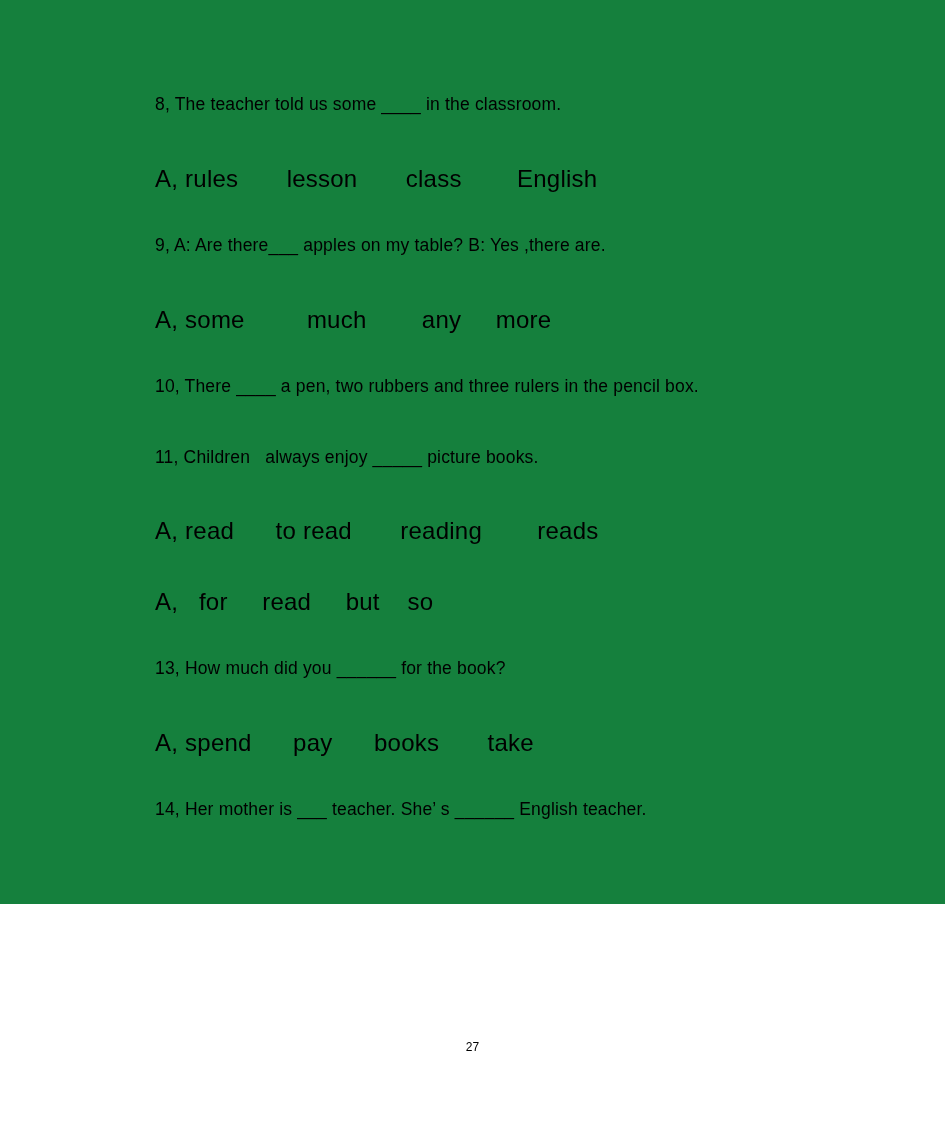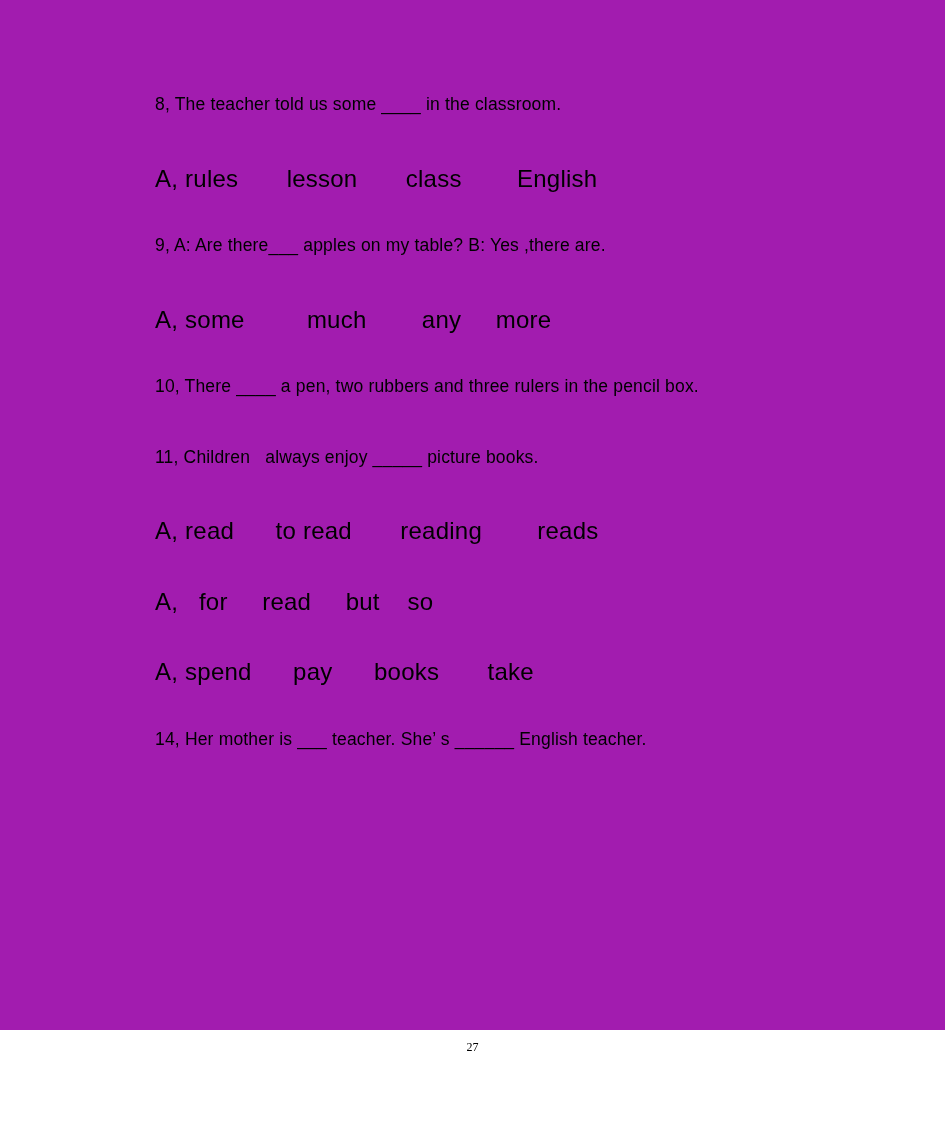--- a/index.html
+++ b/index.html
@@ -15,22 +15,22 @@
     font-family: "Liberation Sans", sans-serif;
     color: #000000;
     overflow: hidden;
   }
 
   .page {
     position: absolute;
     left: 0;
     top: 0;
     width: 945px;
-    height: 1030px;
-    background: #a21caf;
+    height: 904px;
+    background: #15803d;
   }
 
   .content {
     position: absolute;
     left: 155px;
     top: 96px;
     width: 700px;
   }
 
   .q-line {
@@ -50,21 +50,21 @@
     letter-spacing: 0.01em;
     color: #000000;
   }
 
   .page-number {
     position: absolute;
     left: 0;
     top: 1040px;
     width: 945px;
     text-align: center;
-    font-family: Liberation Serif, serif;
+    font-family: Liberation Sans, sans-serif;
     font-size: 12px;
     color: #000000;
   }
 </style>
 </head>
 <body>
 
 <div class="page">
 
   <div class="content">
@@ -75,20 +75,21 @@
     <div class="q-line">9, A: Are there___ apples on my table? B: Yes ,there are.</div>
     <div class="opt-line">A, some         much        any     more</div>
 
     <div class="q-line">10, There ____ a pen, two rubbers and three rulers in the pencil box.</div>
 
     <div class="q-line">11, Children   always enjoy _____ picture books.</div>
     <div class="opt-line">A, read      to read       reading        reads</div>
 
     <div class="opt-line">A,   for     read     but    so</div>
 
+    <div class="q-line">13, How much did you ______ for the book?</div>
     <div class="opt-line">A, spend      pay      books       take</div>
 
     <div class="q-line">14, Her mother is ___ teacher. She’ s ______ English teacher.</div>
 
   </div>
 
   <div class="page-number">27</div>
 
 </div>
 

